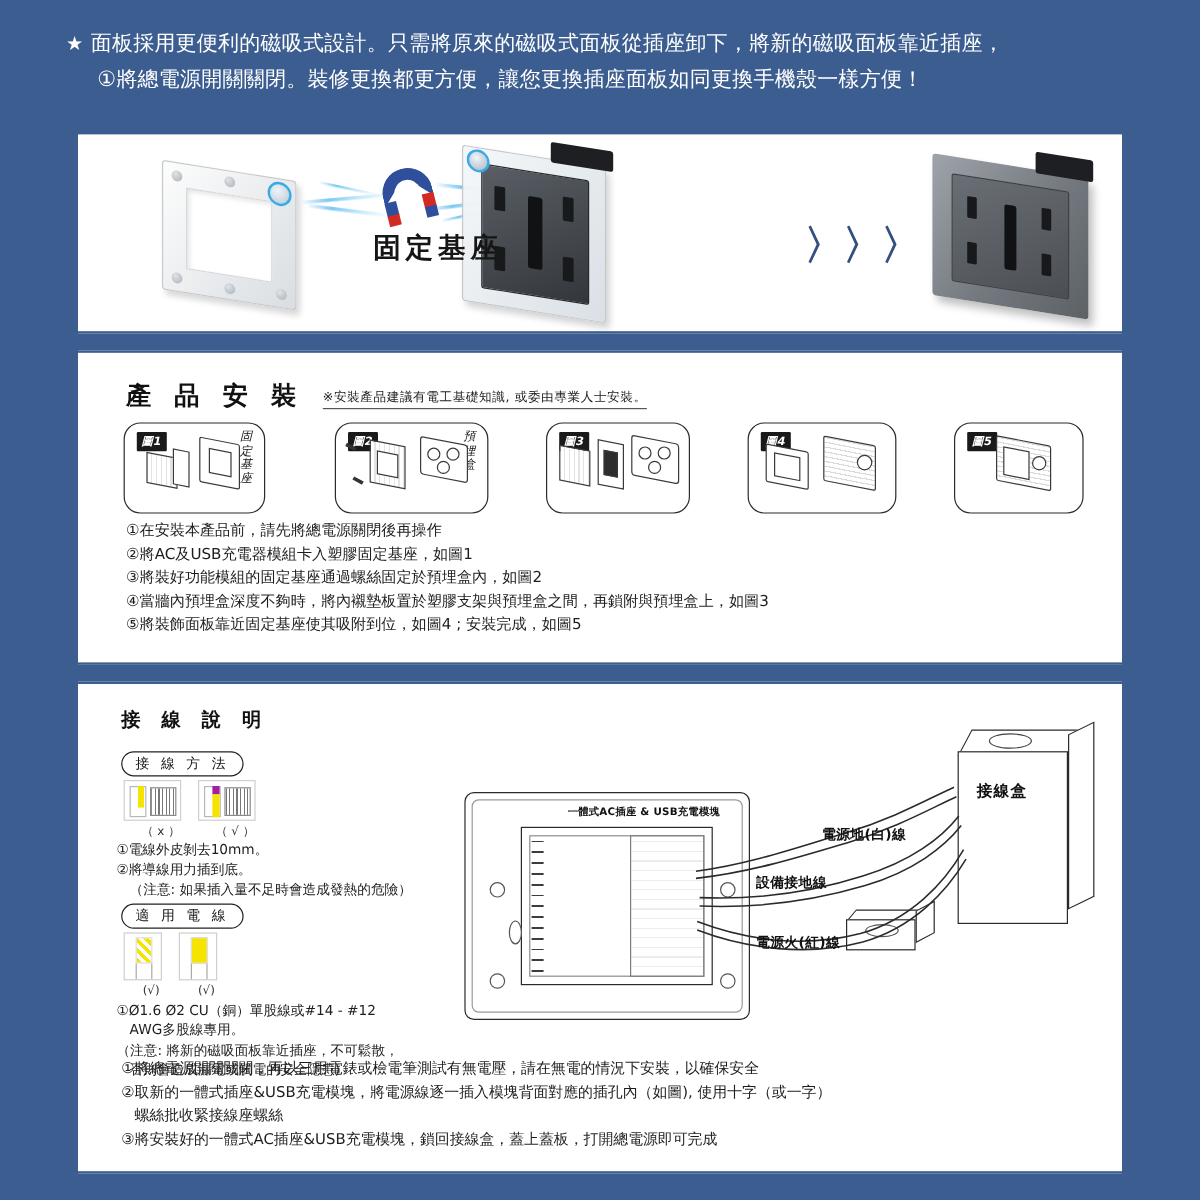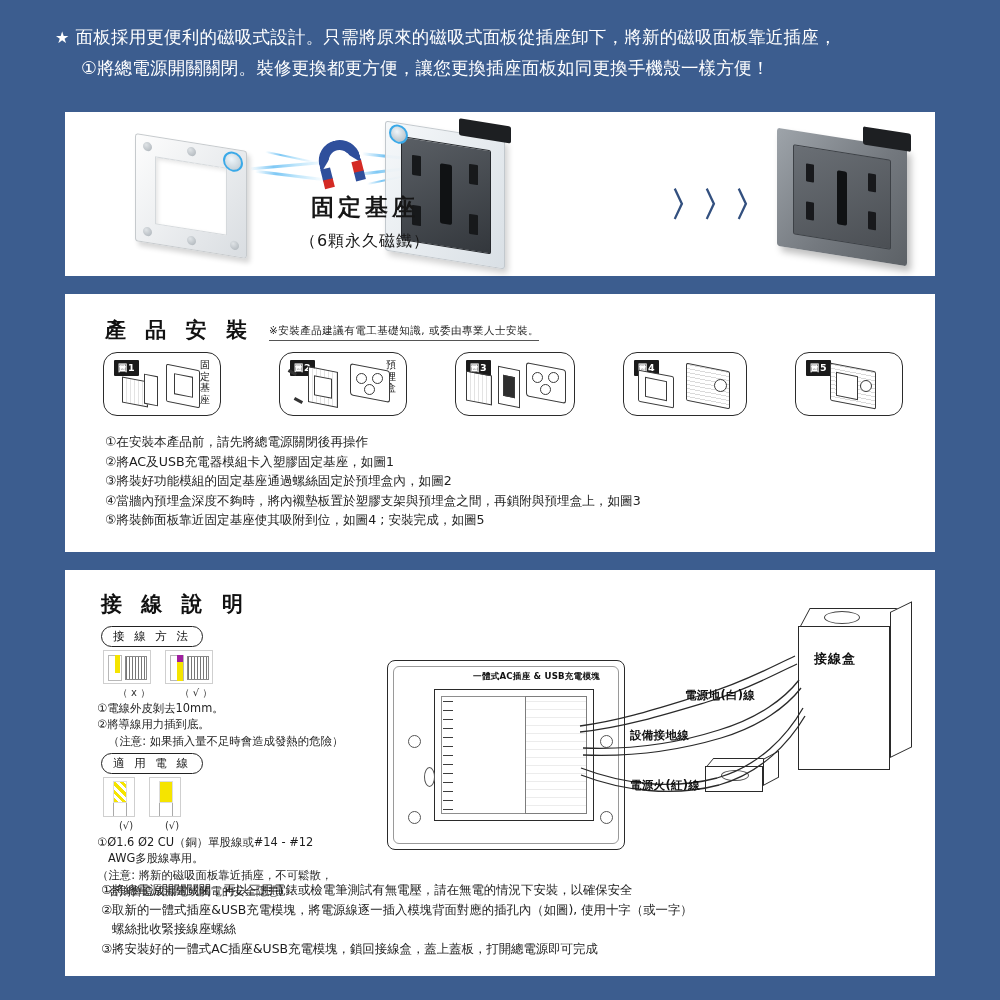--- a/index.html
+++ b/index.html
@@ -196,23 +196,24 @@
   .sec-title {
     font-size:21px; font-weight:700; color:#111; letter-spacing:6px;
   }
   .sec-note {
     font-size:10.5px; color:#222; letter-spacing:.5px;
     border-bottom:1px solid #555; padding-bottom:2px; margin-bottom:3px;
   }
 
   .step-row { position:absolute; left:38px; top:58px; width:800px; height:66px; }
   .step-card {
-    position:absolute; top:0; height:64px;
+    position:absolute; top:0; height:76px;
     border:1.4px solid #2b2b2b; border-radius:14px;
     background:#fff;
+    font-style:italic;
   }
   .step-badge {
     position:absolute; left:10px; top:7px;
     font-size:9.5px; color:#fff; background:#1a1a1a;
     padding:1.5px 4px; letter-spacing:.5px; border-radius:1px;
     font-weight:700;
   }
   .step-vlabel {
     position:absolute; right:9px; top:6px;
     font-size:10px; color:#111; line-height:11.5px;
@@ -229,21 +230,21 @@
 
   .inst-list {
     position:absolute; left:40px; top:138px; width:790px;
     font-size:12.6px; color:#1d1d1d; line-height:19.6px;
   }
   .inst-list div { white-space:nowrap; }
 
   
   .wire-title {
     position:absolute; left:36px; top:20px;
-    font-size:21px; font-weight:700; color:#111; letter-spacing:6px;
+    font-size:16px; font-weight:700; color:#111; letter-spacing:6px;
   }
   .pill {
     position:absolute;
     border:1.3px solid #222; border-radius:12px;
     padding:2px 11px; font-size:11.5px; color:#111; letter-spacing:3px;
     background:#fff;
   }
   #pill-method { left:36px; top:56px; }
   #pill-wire   { left:36px; top:183px; }
 
@@ -421,21 +422,20 @@
       <div class="sm-slot b"></div>
       <div class="sm-slot c"></div>
       <div class="sm-slot d"></div>
       <div class="sm-center"></div>
     </div>
     <div class="sm-ring"></div>
   </div>
 
   <div class="magnet-caption">
     <div class="mc-title">固定基座</div>
-    <div class="mc-sub">（6顆永久磁鐵）</div>
   </div>
 
   <div class="arrows">〉〉〉</div>
 
   <div class="gray-plate">
     <div class="gp-outer"></div>
     <div class="gp-tab"></div>
     <div class="gp-inner">
       <div class="gp-slot a"></div>
       <div class="gp-slot b"></div>

